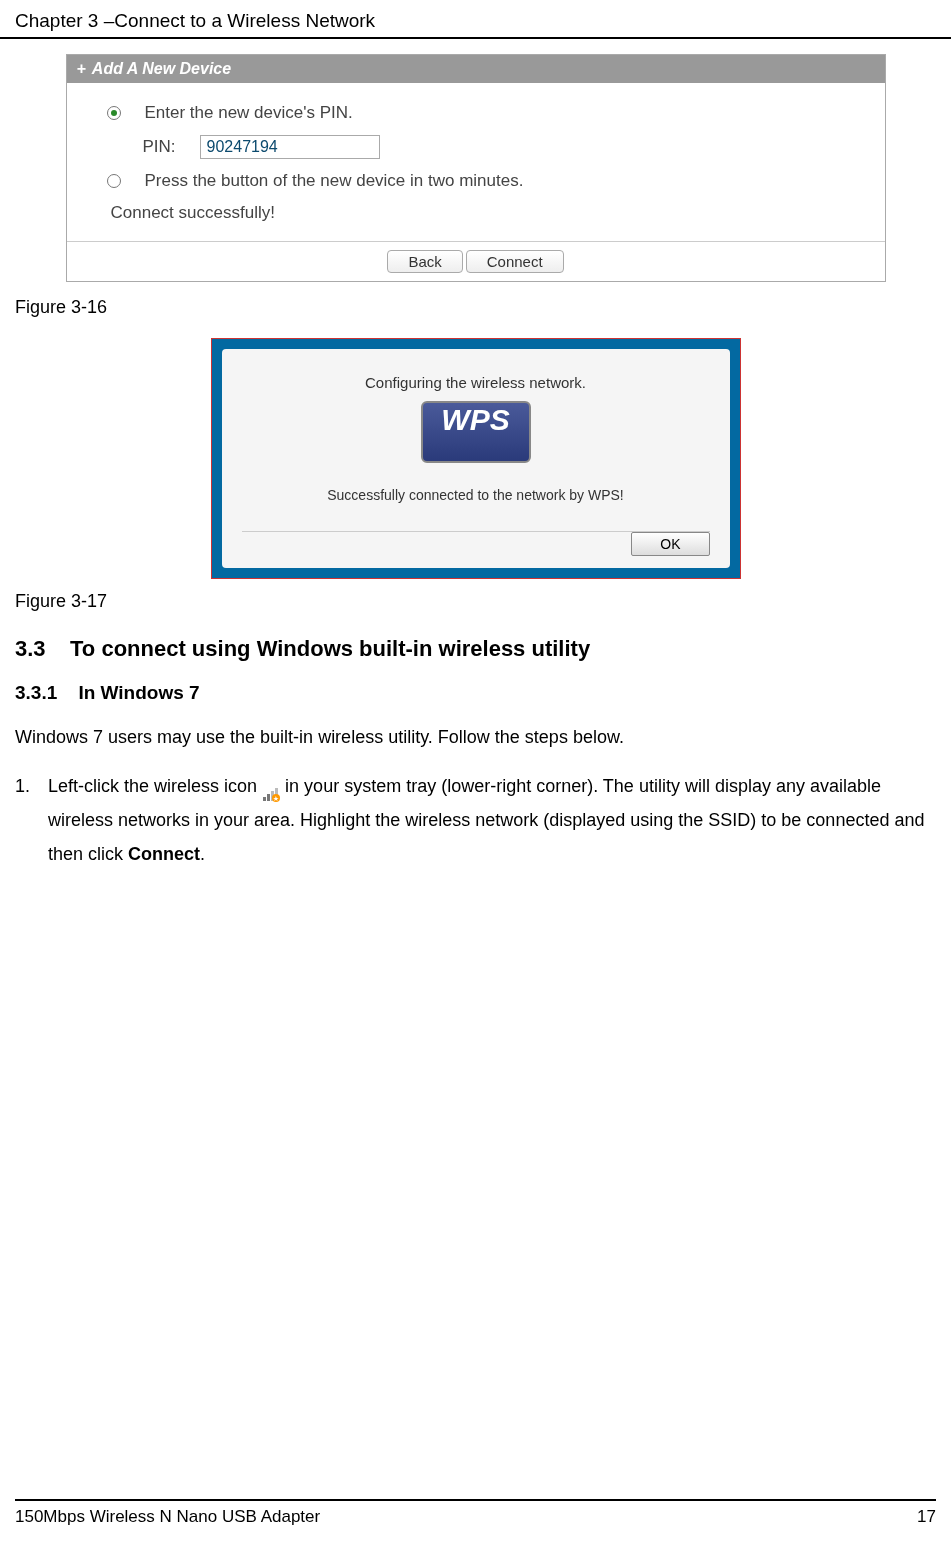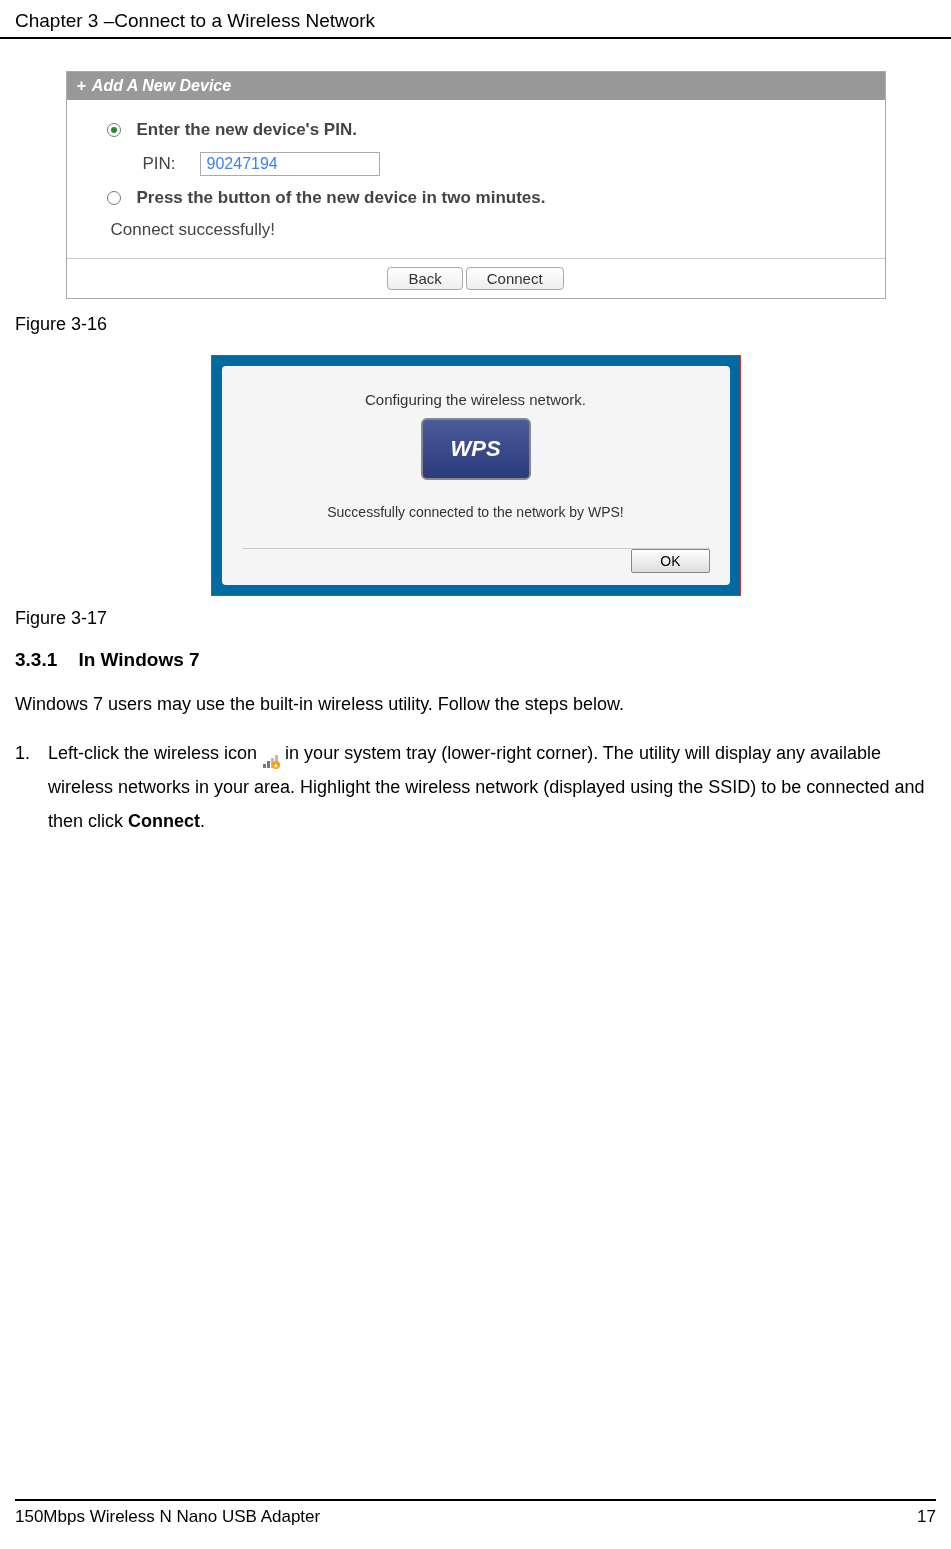--- a/index.html
+++ b/index.html
@@ -13,21 +13,21 @@
       width: 951px;
       height: 1549px;
       padding: 0;
       background: white;
       color: #000;
     }
     .header-title {
       font-size: 19px;
       padding: 10px 15px 5px 15px;
       border-bottom: 2px solid #000;
-      margin-bottom: 32px;
+      margin-bottom: 15px;
     }
     .content {
       padding: 0 15px;
     }
     .dialog-box {
       border: 1px solid #aaa;
       margin: 0 auto 15px auto;
       width: 820px;
       background: white;
     }
@@ -42,23 +42,22 @@
       gap: 6px;
     }
     .dialog-body {
       padding: 20px 30px 10px 40px;
       font-size: 17px;
       color: #444;
     }
     .radio-row {
       display: flex;
       align-items: center;
-      gap: 16px;
+      gap: 24px;
       margin-bottom: 12px;
-      font-weight: bold;
     }
     .radio-circle {
       width: 14px;
       height: 14px;
       border-radius: 50%;
       border: 1px solid #777;
       display: flex;
       align-items: center;
       justify-content: center;
     }
@@ -73,21 +72,21 @@
       align-items: center;
       gap: 24px;
       margin-left: 36px;
       margin-bottom: 12px;
     }
     .pin-input {
       border: 1px solid #aaa;
       padding: 2px 6px;
       font-size: 16px;
       width: 180px;
-      color: #3b82f6;
+      color: #0c4a6e;
       display: inline-block;
     }
     .connect-msg {
       margin-left: 4px;
       margin-bottom: 8px;
     }
     .dialog-buttons {
       border-top: 1px solid #ccc;
       display: flex;
       justify-content: center;
@@ -126,24 +125,24 @@
       margin-bottom: 10px;
       filter: blur(0.5px);
     }
     .wps-logo {
       width: 110px;
       height: 62px;
       background: linear-gradient(#4a5a9a, #2a3a7a);
       border-radius: 6px;
       margin: 0 auto 24px auto;
       display: flex;
-      align-items: center;
+      align-items: flex-start;
       justify-content: center;
       color: white;
-      font-size: 22px;
+      font-size: 30px;
       font-weight: bold;
       font-style: italic;
       border: 2px solid #888;
       filter: blur(0.5px);
     }
     .wps-success-text {
       font-size: 14px;
       color: #333;
       margin-bottom: 28px;
       filter: blur(0.5px);
@@ -270,20 +269,24 @@
         </div>
         <div class="wps-success-text">Successfully connected to the network by WPS!</div>
         <div class="wps-ok-row">
           <button class="wps-ok-btn">OK</button>
         </div>
       </div>
     </div>
 
     <div class="figure-caption">Figure 3-17</div>
 
+    <div class="section-heading">
+      <span>3.3</span>&nbsp;&nbsp;&nbsp;
+      <span>To connect using Windows built-in wireless utility</span>
+    </div>
 
     <div class="subsection-heading">
       <span>3.3.1</span>&nbsp;&nbsp;&nbsp;
       <span>In Windows 7</span>
     </div>
 
     <div class="body-text">Windows 7 users may use the built-in wireless utility. Follow the steps below.</div>
 
     <div class="numbered-item">
       <div class="num">1.</div>

